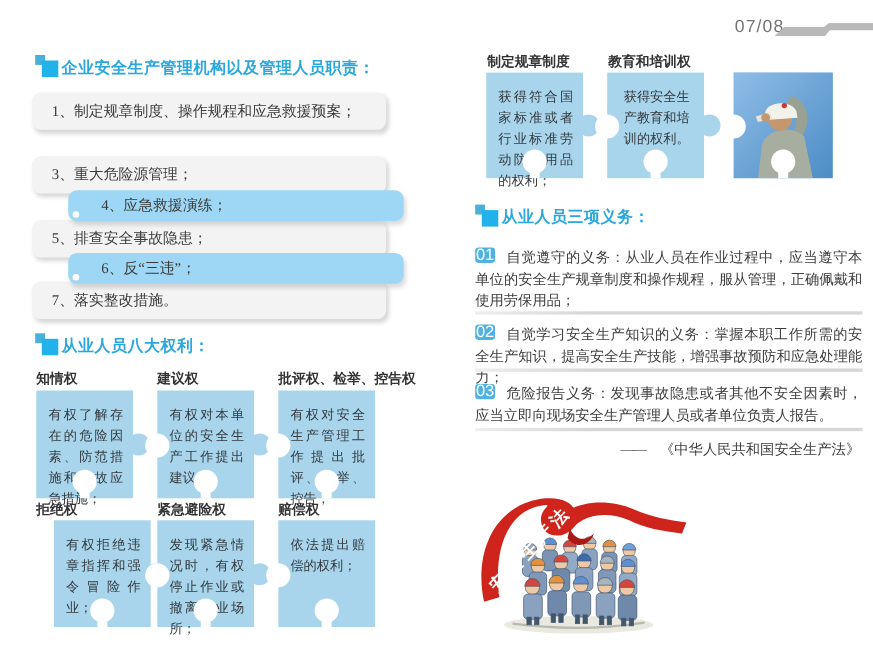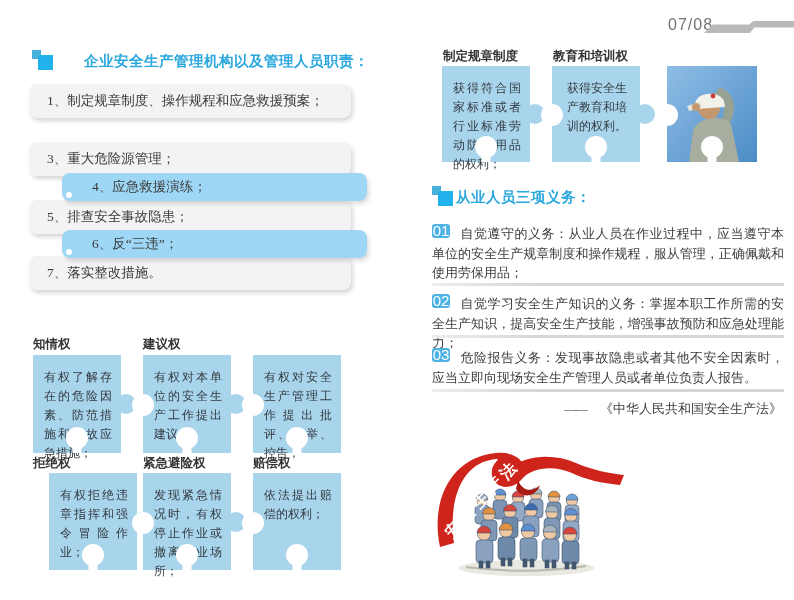--- a/index.html
+++ b/index.html
@@ -62,38 +62,46 @@
   svg text { font-family:"Liberation Serif","DejaVu Serif",serif; }
 </style>
 </head>
 <body>
 
 <div class="page">
 
   <div class="page-num">07/08</div>
   <div class="ribbon"></div>
 
-  <div class="sec-head" style="left:32px; top:50px;gap:28px;">
+  <div class="sec-head" style="left:32px; top:50px;">
     <span class="hicon">
         <i class="sq1"></i>
         <i class="sq2"></i>
       </span>
     <span class="htext">企业安全生产管理机构以及管理人员职责：</span>
   </div>
 
   <div class="bar gray" style="top:84px;">1、制定规章制度、操作规程和应急救援预案；</div>
   <div class="bar gray" style="top:142px;">3、重大危险源管理；</div>
   <div class="bar blue" style="top:173px;">4、应急救援演练；</div>
   <div class="bar gray" style="top:200px;">5、排查安全事故隐患；</div>
   <div class="bar blue" style="top:230px;">6、反“三违”；</div>
   <div class="bar gray" style="top:256px;">7、落实整改措施。</div>
 
+  <div class="sec-head" style="left:32px; top:303px;">
+    <span class="hicon">
+        <i class="sq1"></i>
+        <i class="sq2"></i>
+      </span>
+    <span class="htext">从业人员八大权利：</span>
+  </div>
 
   <div class="plabel" style="left:33px;  top:336px;">知情权</div>
   <div class="plabel" style="left:143px; top:336px;">建议权</div>
+  <div class="plabel" style="left:253px; top:336px;">批评权、检举、控告权</div>
 
   <div class="piece" style="left:33px; top:355px; width:88px; height:98px;">
     <span class="tab-r-neck"></span>
       <span class="tab-r"></span>
     <span class="notch-b-c"></span>
       <span class="notch-b-n"></span>
     <div class="ptext">有权了解存在的危险因素、防范措施和事故应急措施；</div>
   </div>
   <div class="piece" style="left:143px; top:355px; width:88px; height:98px;">
     <span class="notch-l"></span>

